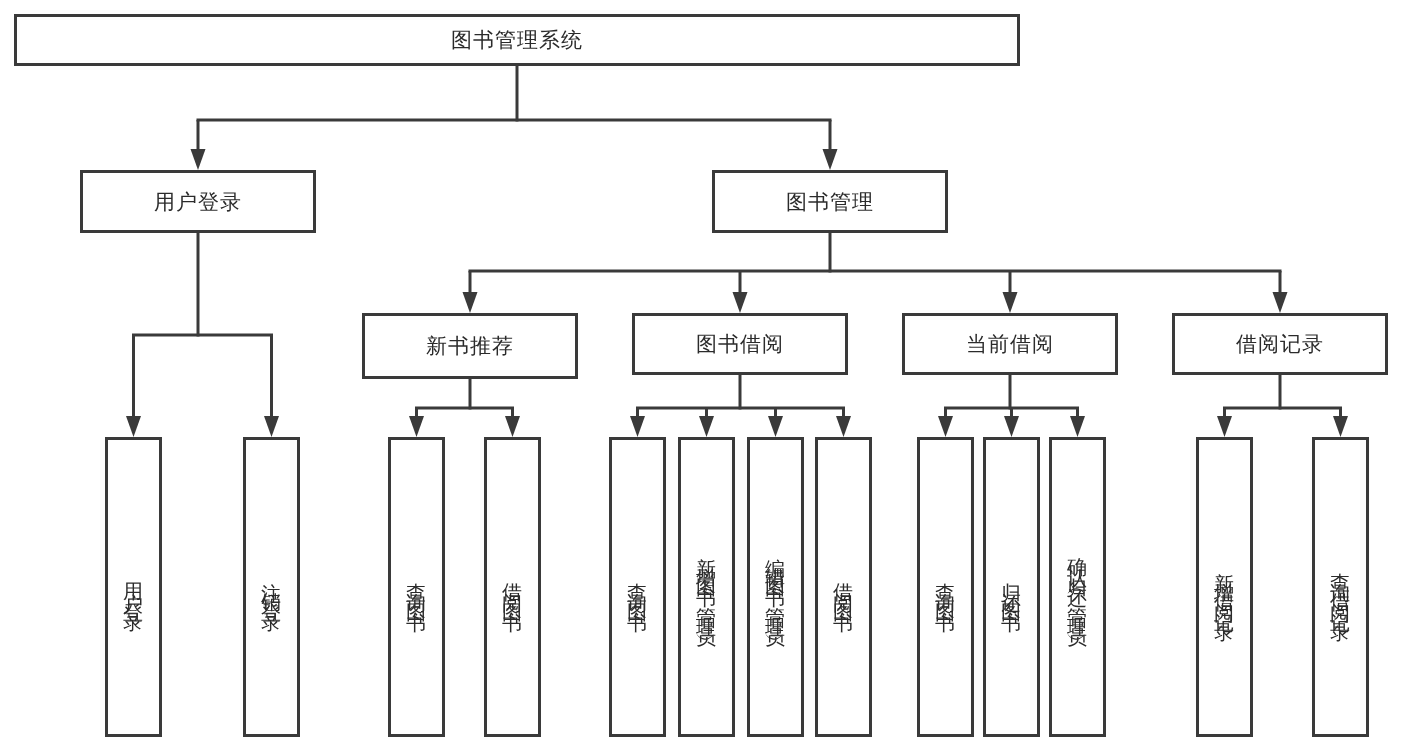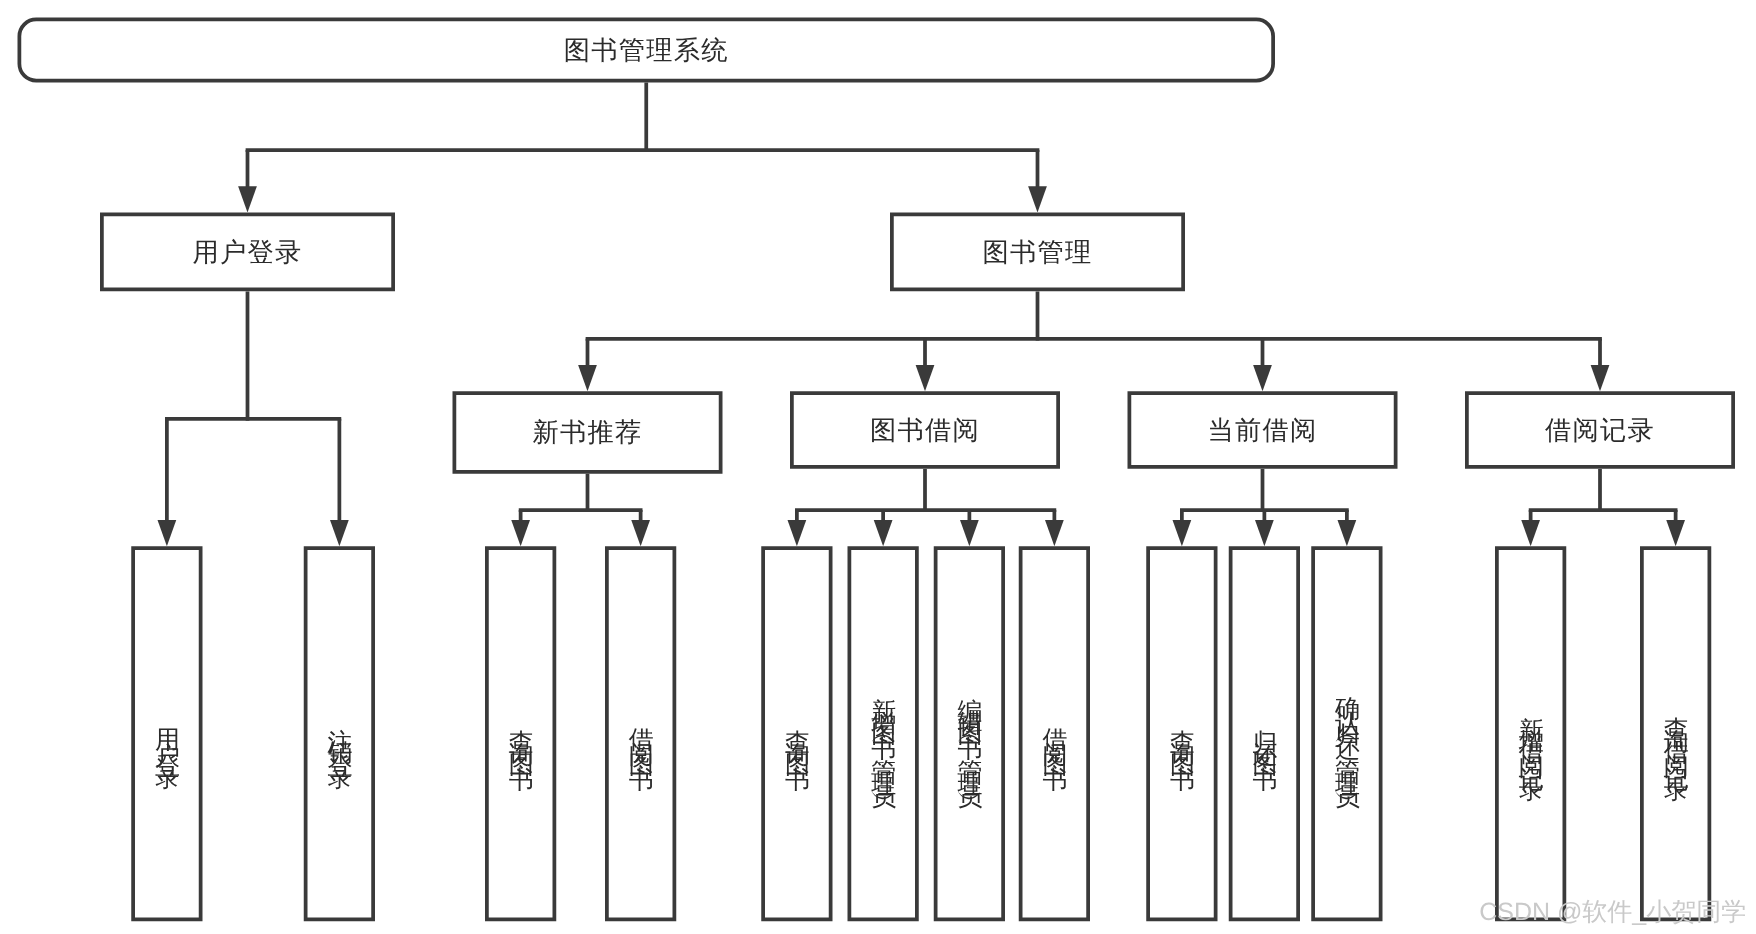--- a/index.html
+++ b/index.html
@@ -128,21 +128,21 @@
     <g>
       <line class="stroke" x1="1280" y1="375" x2="1280" y2="409.5"></line>
       <line class="stroke" x1="1223" y1="408" x2="1342" y2="408"></line>
       <line class="stroke" x1="1224.5" y1="408" x2="1224.5" y2="420"></line>
       <polygon class="head" points="1217,416 1232,416 1224.5,437"></polygon>
       <line class="stroke" x1="1340.5" y1="408" x2="1340.5" y2="420"></line>
       <polygon class="head" points="1333,416 1348,416 1340.5,437"></polygon>
     </g>
   </svg>
 
-  <div class="box h" style="left:14px; top:14px; width:1006px; height:52px;border-radius:15px;">
+  <div class="box h" style="left:14px; top:14px; width:1006px; height:52px;">
     <span>图书管理系统</span>
   </div>
 
   <div class="box h" style="left:80px; top:170px; width:236px; height:63px;">
     <span>用户登录</span>
   </div>
   <div class="box h" style="left:712px; top:170px; width:236px; height:63px;font-family:Liberation Serif, serif;">
     <span>图书管理</span>
   </div>
 
@@ -196,15 +196,14 @@
     <span>确认归还（管理员）</span>
   </div>
 
   <div class="box leaf" style="left:1196px; top:437px;">
     <span>新增借阅记录</span>
   </div>
   <div class="box leaf" style="left:1312px; top:437px;">
     <span>查询借阅记录</span>
   </div>
 
-  <div class="watermark">CSDN @软件_小贺同学</div>
 
 </div>
 
 </body></html>

